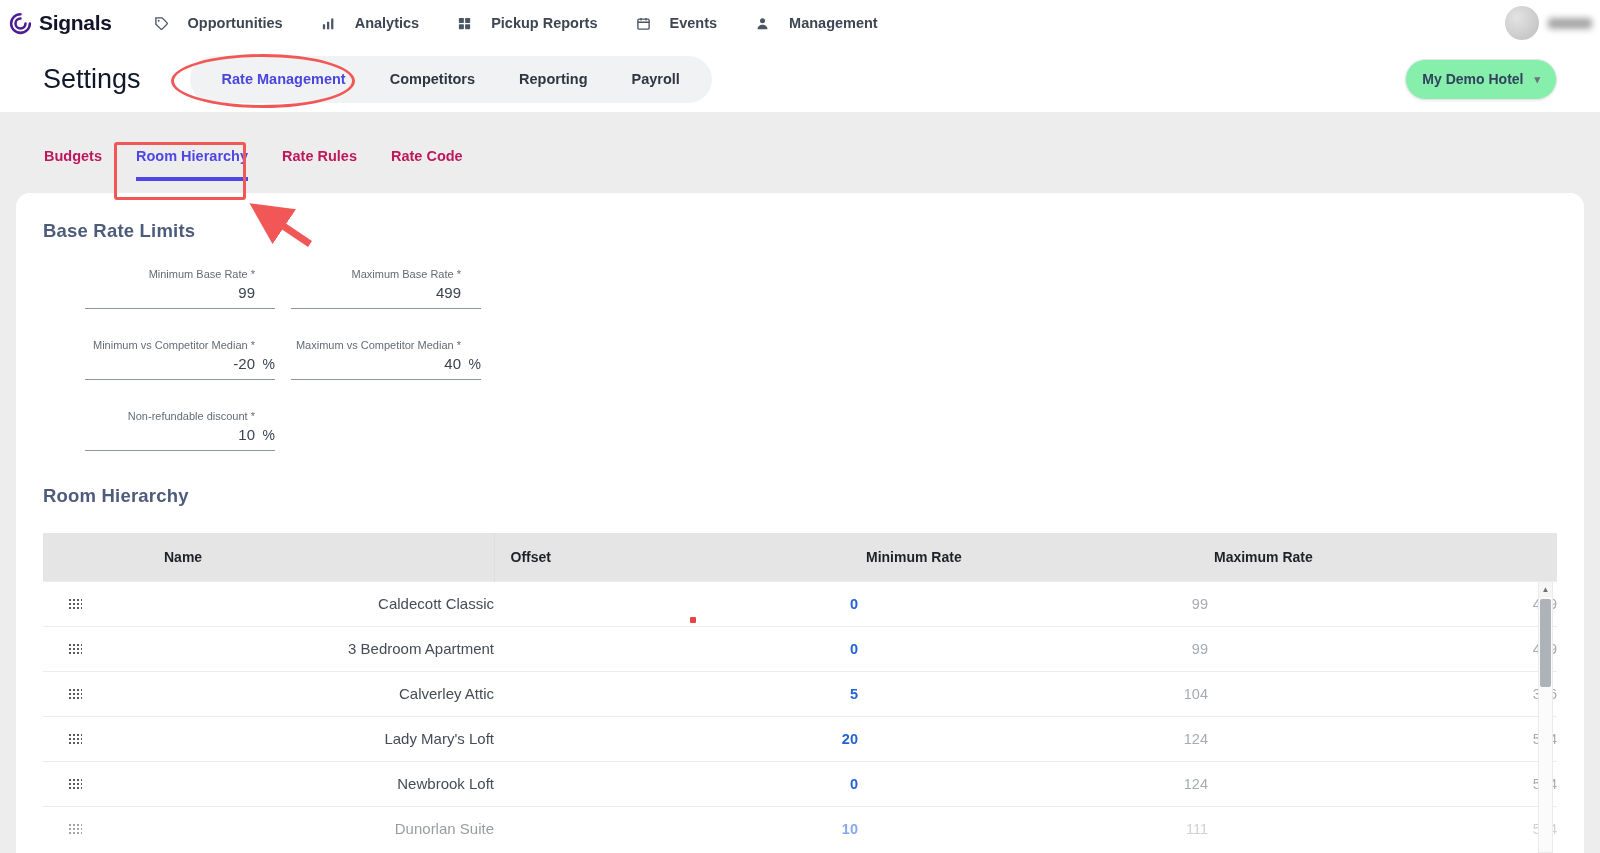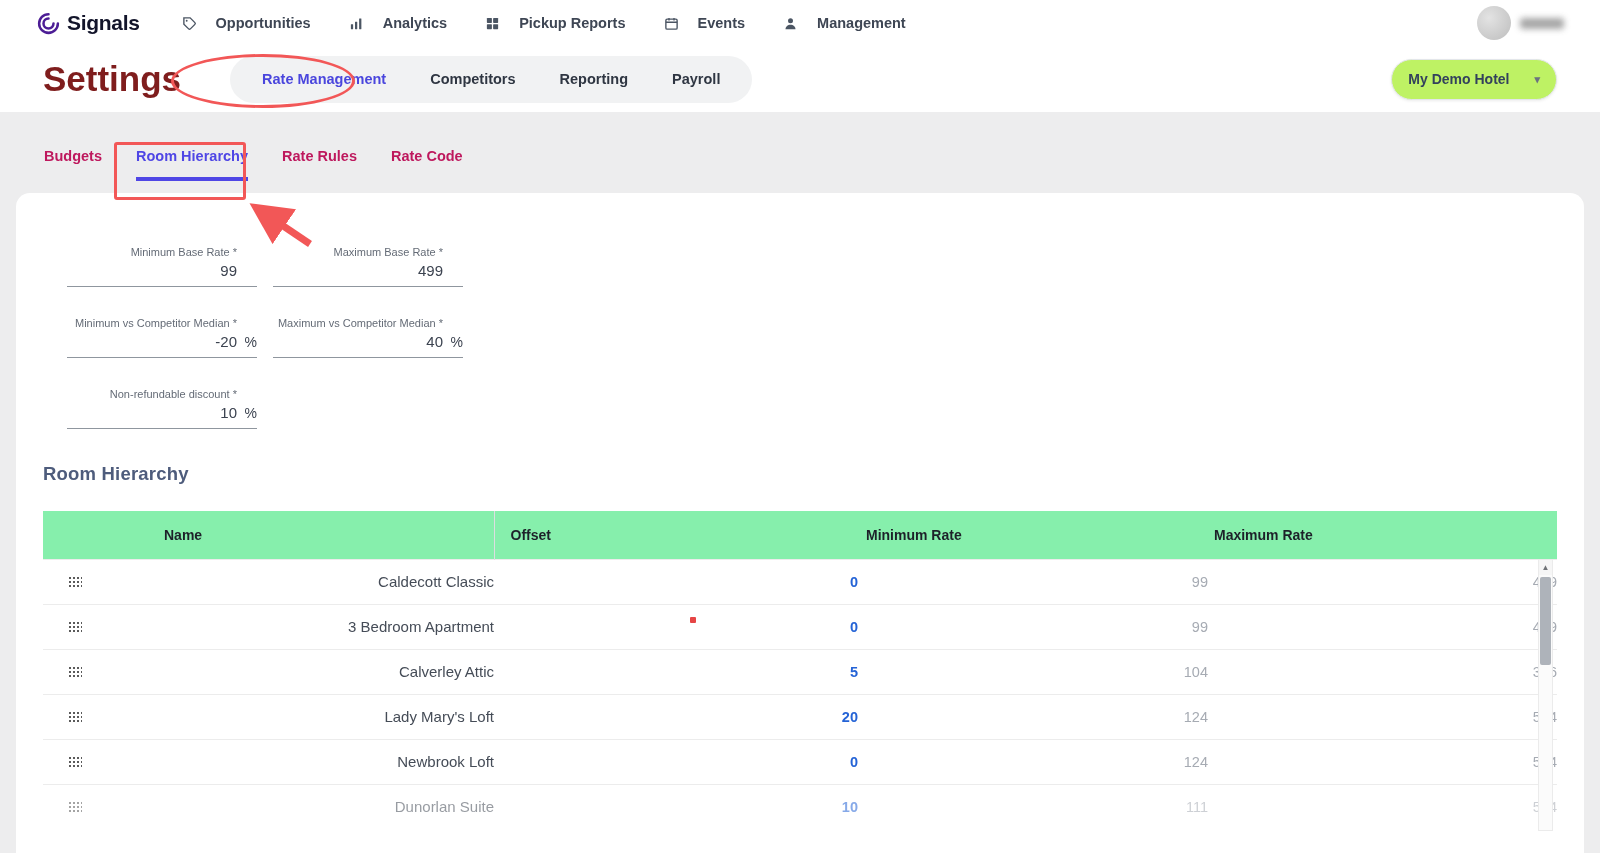--- a/index.html
+++ b/index.html
@@ -1,60 +1,60 @@
 <!DOCTYPE html>
 <html><head>
 <meta charset="utf-8">
 <style>
   * { margin:0; padding:0; box-sizing:border-box; }
   html,body { width:1600px; height:853px; overflow:hidden; }
   body { font-family:"Liberation Sans", sans-serif; background:#ededee; position:relative; }
 
   
-  .topnav { height:46px; background:#fff; display:flex; padding:0 36px; position:relative; z-index:3; }
+  .topnav { height:46px; background:#fff; display:flex; padding:0 8px; position:relative; z-index:3; }
   .brand { display:flex; align-items:center; gap:6px; font-size:21px; font-weight:700; color:#12142a; letter-spacing:-0.3px; cursor:pointer; }
   .brand svg { display:block; }
   .nav-items { display:flex; align-items:center; gap:38px; margin-left:42px; }
   .nav-item { display:flex; align-items:center; gap:19px; font-size:14.5px; font-weight:600; color:#3e4654; cursor:pointer; }
   .nav-item svg { width:15px; height:15px; color:#4b5563; display:block; }
   .user-area { margin-left:auto; display:flex; align-items:center; gap:9px; }
   .avatar { width:34px; height:34px; border-radius:50%; background:radial-gradient(circle at 35% 35%, #e3e3e3, #bdbdbd); }
   .name-blur { width:44px; height:11px; background:#979797; border-radius:3px; filter:blur(3px); opacity:.85; }
 
   
   .settings-row { height:66px; background:#fff; display:flex; align-items:center; padding:0 43px; position:relative; z-index:2; }
-  .settings-title { font-size:35px; font-weight:700; color:#7f1d1d; }
+  .settings-title { font-size:27px; font-weight:400; color:#0f172a; }
   .pill-group { margin-left:49px; background:#f1f2f3; border-radius:24px; height:47px; display:flex; align-items:center; padding:0 10px; }
   .pill-tab { padding:0 22px; font-size:14.5px; font-weight:700; color:#2f3642; line-height:47px; cursor:pointer; white-space:nowrap; }
   .pill-tab.active { color:#4a46dd; }
-  .hotel-btn { margin-left:auto; background:#bef264; border:1px solid #e3e6ea; box-shadow:0 1px 3px rgba(0,0,0,.08); border-radius:21px; height:41px; padding:0 16px; display:flex; align-items:center; gap:25px; font-size:14px; font-weight:700; color:#33415c; cursor:pointer; }
+  .hotel-btn { margin-left:auto; background:#86efac; border:1px solid #e3e6ea; box-shadow:0 1px 3px rgba(0,0,0,.08); border-radius:21px; height:41px; padding:0 16px; display:flex; align-items:center; gap:11px; font-size:14px; font-weight:700; color:#33415c; cursor:pointer; }
   .hotel-btn .caret { font-size:11px; color:#6b7280; }
 
   
   .main { padding-top:36px; }
   .subtabs { margin-left:44px; display:flex; gap:34px; align-items:flex-end; }
   .subtab { font-size:14.5px; font-weight:600; color:#be185d; padding-bottom:13px; border-bottom:4px solid transparent; cursor:pointer; }
   .subtab.active { color:#4f46e5; border-bottom-color:#4f46e5; }
 
   .card { margin:12px 16px 0 16px; background:#fff; border-radius:14px 14px 0 0; padding:27px; height:900px; }
   .section-title { font-size:18.5px; font-weight:600; color:#4e5c7c; letter-spacing:.2px; }
 
   
-  .fields { margin:26px 0 0 24px; display:grid; grid-template-columns:190px 190px; column-gap:16px; row-gap:30px; }
+  .fields { margin:26px 0 0 42px; display:grid; grid-template-columns:190px 190px; column-gap:16px; row-gap:30px; }
   .field { width:190px; }
   .f-label { font-size:11px; color:#646b76; text-align:right; padding-right:20px; margin-bottom:4px; white-space:nowrap; }
   .f-box { display:flex; align-items:baseline; border-bottom:1px solid #8f969e; padding-bottom:7px; cursor:text; }
   .f-value { flex:1; text-align:right; font-size:15px; color:#3c4350; }
   .f-suffix { width:20px; text-align:right; font-size:14px; color:#3c4350; }
 
   
   .table-section { margin-top:34px; }
   .table-wrap { position:relative; margin-top:26px; }
   table { border-collapse:collapse; width:100%; table-layout:fixed; }
-  thead th { background:#86efac; font-size:14px; font-weight:700; color:#1d2129; text-align:left; height:48px; }
+  thead th { background:#e5e5e5; font-size:14px; font-weight:700; color:#1d2129; text-align:left; height:48px; }
   th.c-name { border-right:1px solid #dcdee1; }
   tbody td { height:45px; border-top:1px solid #ececec; font-size:15px; background:#fff;text-align:right; }
   .c-drag { padding-left:25px; width:99px; }
   .c-name { padding-left:22px; }
   .c-offset { padding-left:16px; }
   .c-min { padding-left:8px; }
   .c-max { padding-left:6px; }
   td.c-name { color:#454c57; }
   td.c-offset { color:#2463d6; font-weight:600; font-size:14.5px; cursor:pointer; }
   td.c-min, td.c-max { color:#a6abb3; font-size:14.5px; }
@@ -160,20 +160,21 @@
 
 <div class="main">
   <div class="subtabs">
     <div class="subtab">Budgets</div>
     <div class="subtab active">Room Hierarchy</div>
     <div class="subtab">Rate Rules</div>
     <div class="subtab">Rate Code</div>
   </div>
 
   <div class="card">
+    <div class="section-title">Base Rate Limits</div>
 
     <div class="fields">
       <div class="field">
         <div class="f-label">Minimum Base Rate *</div>
         <div class="f-box">
           <span class="f-value">99</span>
           <span class="f-suffix"></span>
         </div>
       </div>
       <div class="field">

